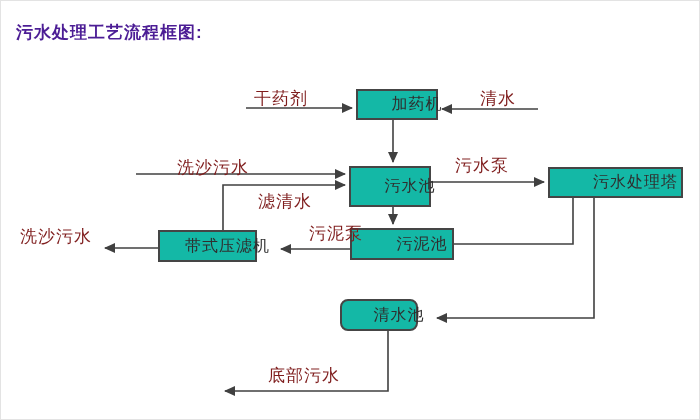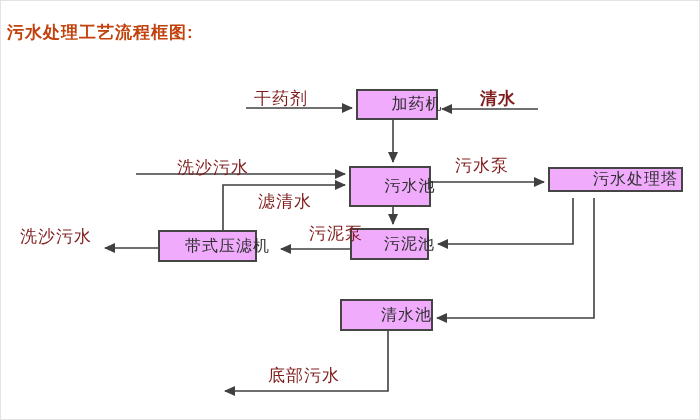--- a/index.html
+++ b/index.html
@@ -9,36 +9,36 @@
     position: relative;
     width: 700px;
     height: 420px;
     background: #ffffff;
     border: 1px solid #e3e3e3;
     overflow: hidden;
     color: #2f2f2f;
   }
   .title {
     position: absolute;
-    left: 6px;
+    left: 15px;
     top: 20px;
     font-size: 17px;
     font-weight: bold;
-    color: #c2410c;
+    color: #4c1d95;
     letter-spacing: 1px;
     white-space: nowrap;
   }
   .svg-layer {
     position: absolute;
     left: 0; top: 0;
     width: 700px; height: 420px;
   }
   .node {
     position: absolute;
-    background: #f0abfc;
+    background: #14b8a6;
     border: 2px solid #454545;
     display: flex;
     align-items: center;
     justify-content: center;
     font-size: 16px;
     color: #2f2f2f;
     white-space: nowrap;
     letter-spacing: 1px;
     padding-left: 40px;
   }
@@ -46,27 +46,27 @@
     position: absolute;
     font-size: 17px;
     color: #7f1d1d;
     text-align: center;
     white-space: nowrap;
     letter-spacing: 1px;
   }
   
   #n-dosing   { left: 355px; top:  88px; width:  82px; height: 31px; }
   #n-sewage   { left: 348px; top: 165px; width:  82px; height: 41px; }
-  #n-tower    { left: 547px; top: 166px; width: 135px; height: 25px; font-family: Liberation Serif, serif; }
+  #n-tower    { left: 547px; top: 166px; width: 135px; height: 31px; font-family: Liberation Serif, serif; }
   #n-press    { left: 157px; top: 229px; width: 99px; height: 32px; }
-  #n-sludge   { left: 349px; top: 227px; width:  79px; height: 32px; }
-  #n-clean    { left: 339px; top: 298px; width:  93px; height: 32px; }
+  #n-sludge   { left: 349px; top: 227px; width:  104px; height: 32px; }
+  #n-clean    { left: 339px; top: 298px; width:  78px; height: 32px; border-radius: 8px; }
   
   #l-dryagent { left: 245px; top:  86px; width:  70px; }
-  #l-cleanin  { left: 467px; top:  86px; width:  60px; font-weight: bold; }
+  #l-cleanin  { left: 467px; top:  86px; width:  60px; }
   #l-sandwash { left: 162px; top: 155px; width: 100px; }
   #l-filtered { left: 234px; top: 189px; width: 100px; }
   #l-sewpump  { left: 431px; top: 153px; width: 100px; }
   #l-bottom   { left: 448px; top: 222px; width: 120px; }
   #l-sludpump { left: 266px; top: 221px; width:  96px; text-align: right; }
   #l-mudcake  { left:  15px; top: 224px; width:  80px; }
   #l-recycle  { left: 253px; top: 363px; width: 100px; }
 </style>
 </head>
 <body>

